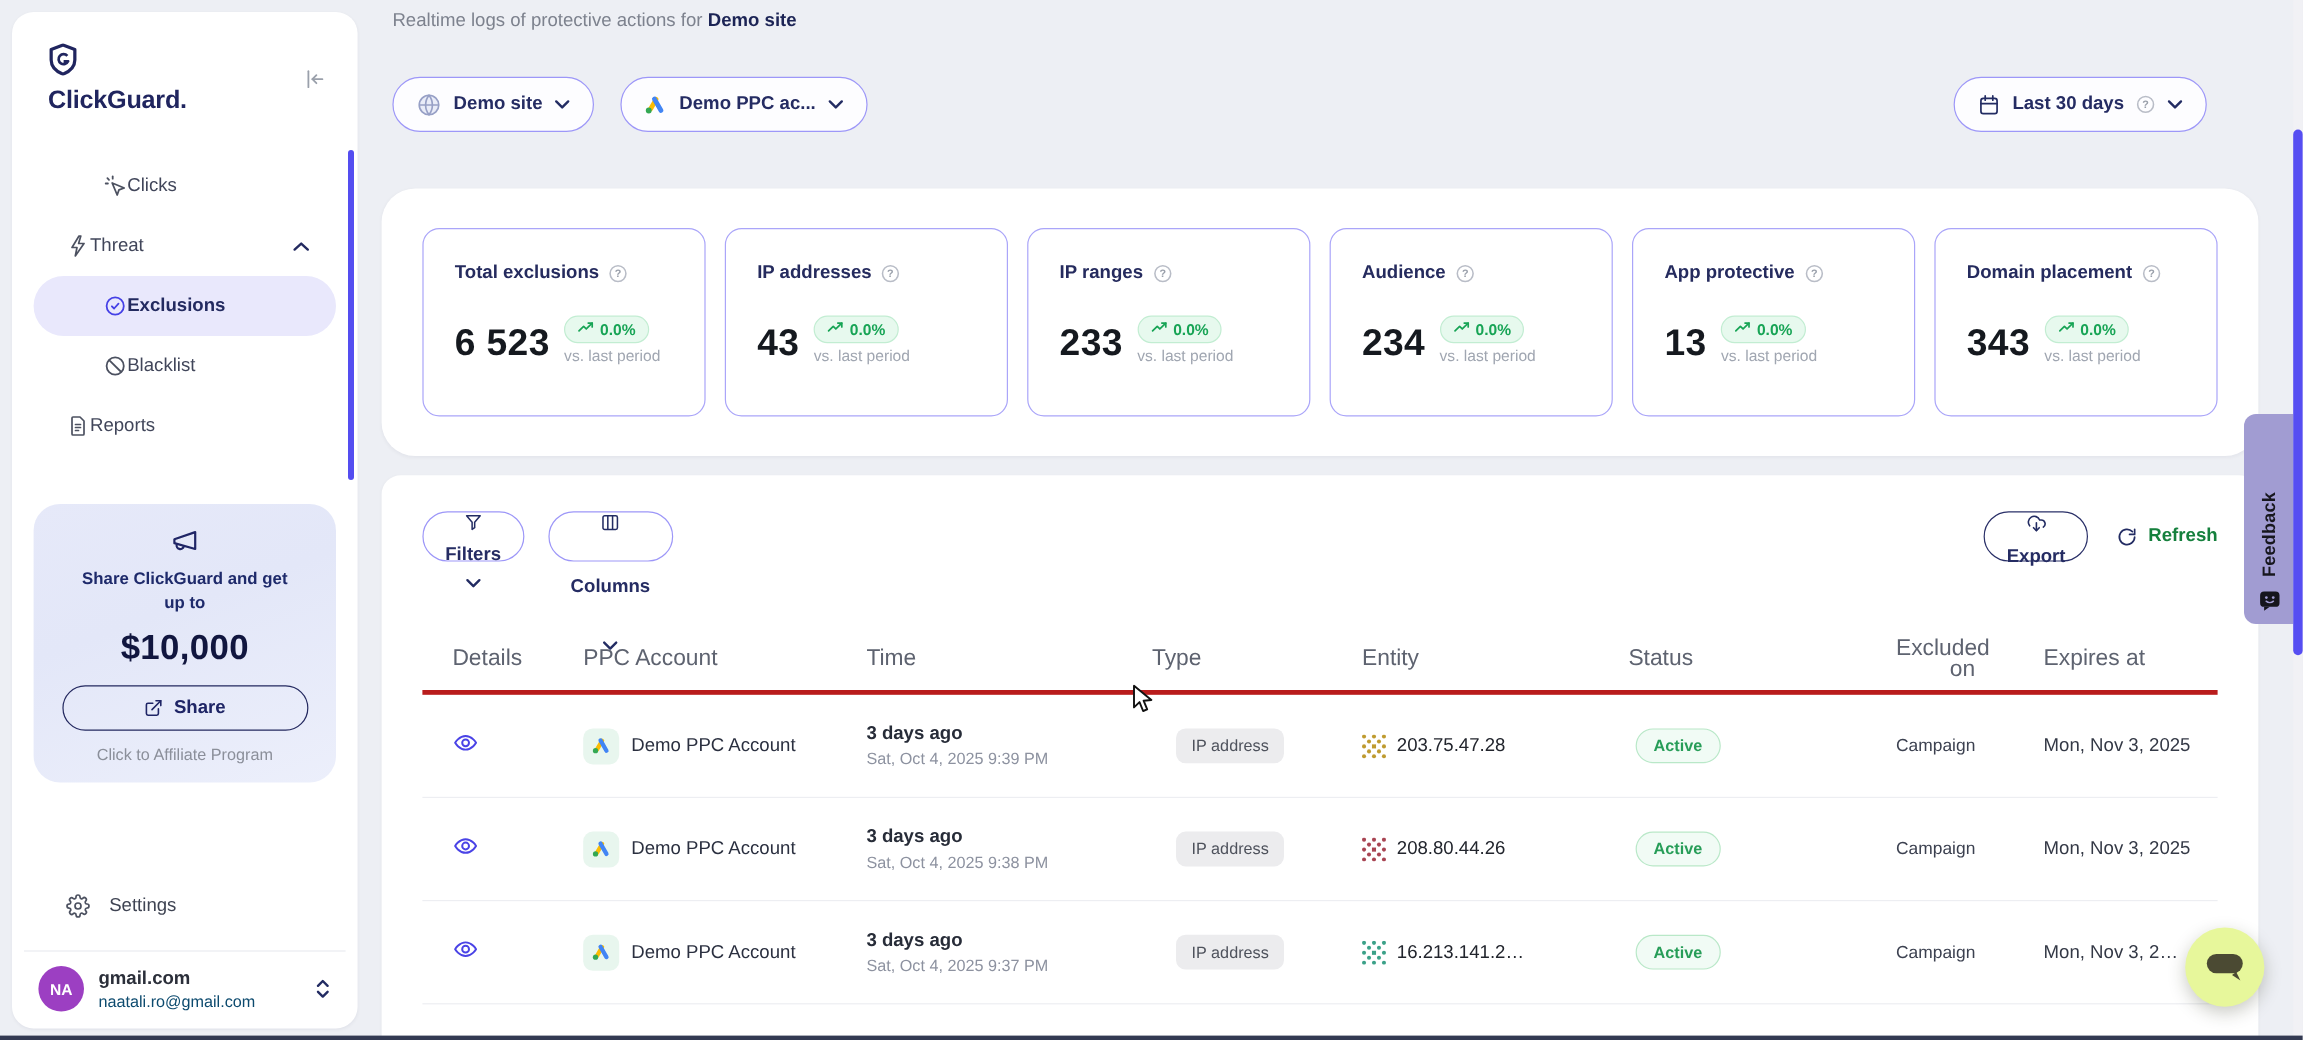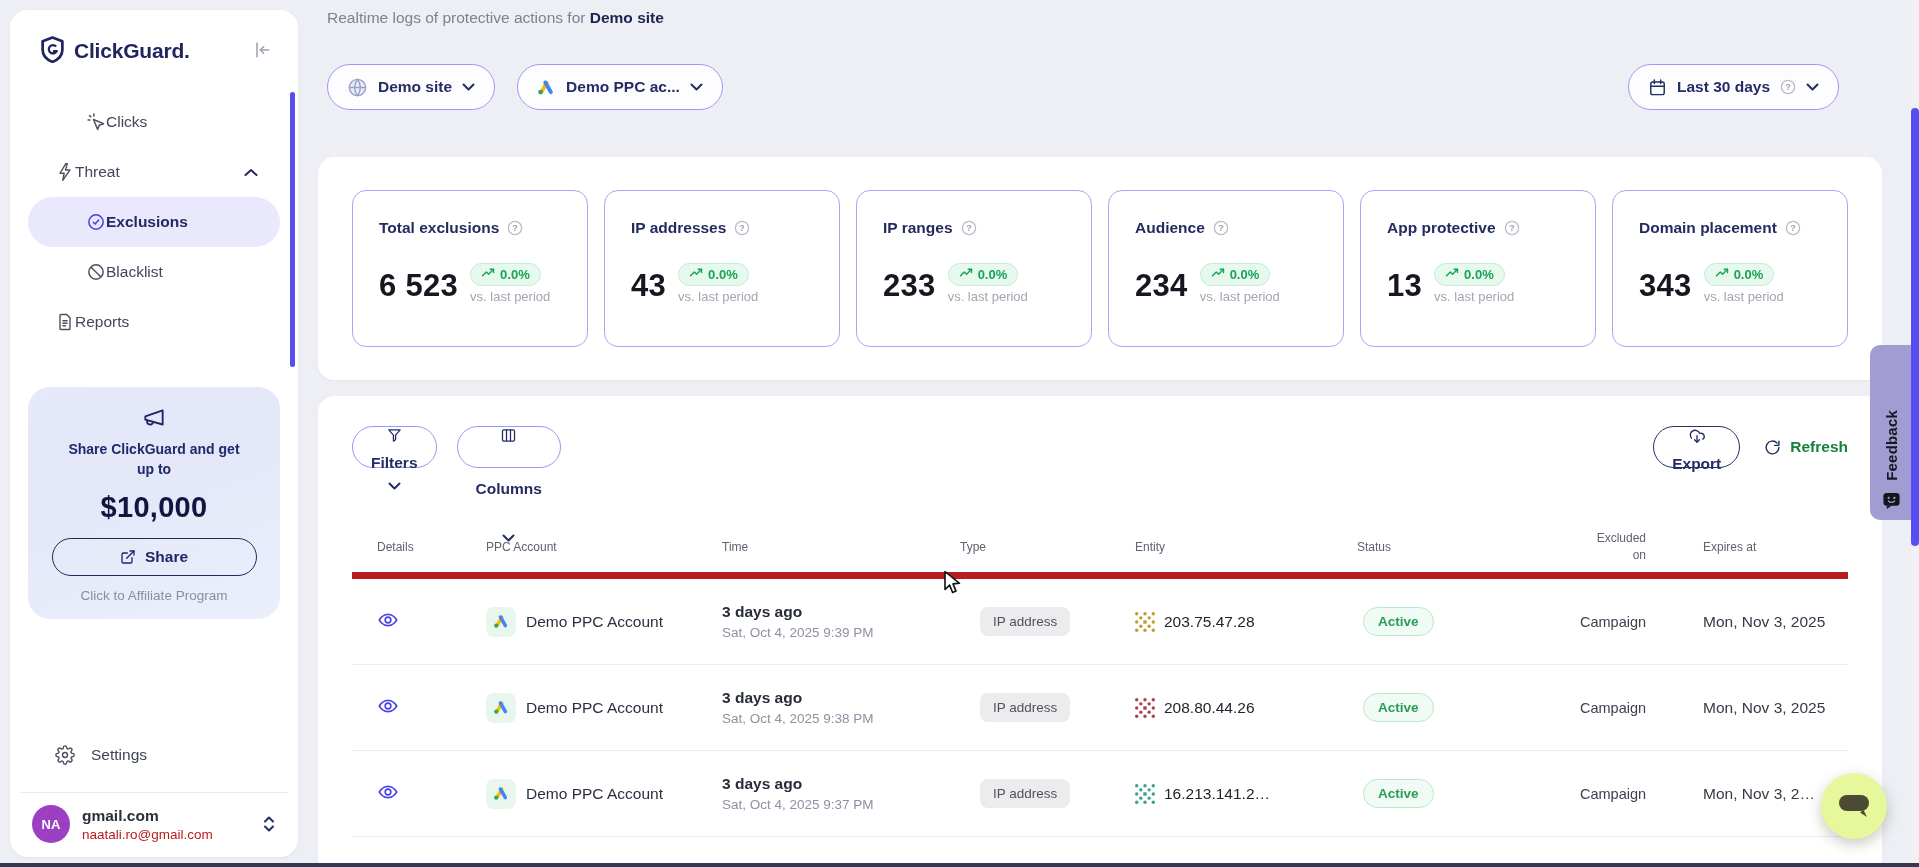--- a/index.html
+++ b/index.html
@@ -12,21 +12,21 @@
   }
   svg { display:block; }
 
   
   .sidebar {
     position:absolute; left:10px; top:10px; width:288px; height:847px;
     background:#fff; border-radius:18px; box-shadow:0 1px 3px rgba(25,28,60,.05);
     display:flex; flex-direction:column; padding-bottom:14px;
   }
   .logo-row { display:flex; align-items:center; justify-content:space-between; padding:26px 26px 0 30px; }
-  .logo { display:flex; align-items:flex-end; gap:9px; }
+  .logo { display:flex; align-items:flex-start; gap:9px;flex-direction:column; }
   .logo-text { font-size:21px; font-weight:800; color:#20255f; letter-spacing:-.2px; }
   .collapse-btn { color:#9aa0ab; cursor:pointer; }
 
   .nav { margin:34px 18px 0; position:relative; }
   .nav-item {
     display:flex; align-items:center; height:50px; border-radius:25px;
     padding-left:27px; font-size:15.5px; font-weight:500; color:#41465a; cursor:pointer;
   }
   .nav-item .nicon { color:#4c5160; }
   .nav-item.sub { padding-left:58px; }
@@ -55,39 +55,39 @@
     padding-left:27px; font-size:15.5px; font-weight:500; color:#3f4453; cursor:pointer;
   }
   .settings-row .nicon { color:#4c5160; }
   .sb-divider { border-top:1px solid #e9ebf0; margin:14px 10px 0; }
   .account-row { margin:12px 22px 0; display:flex; align-items:center; gap:12px; cursor:pointer; }
   .avatar {
     width:38px; height:38px; border-radius:50%; background:#9c3fc2; color:#fff;
     display:flex; align-items:center; justify-content:center; font-size:13px; font-weight:700; flex:none;
   }
   .acct-name { font-size:15.5px; font-weight:700; color:#2b2f3a; }
-  .acct-email { font-size:13.5px; color:#b91c1c; margin-top:2px; }
+  .acct-email { font-size:13.5px; color:#0c4a6e; margin-top:2px; }
   .acct-sort { margin-left:auto; color:#232c63; }
 
   
   .subtitle { position:absolute; left:327px; top:9px; font-size:15.5px; color:#7d828e; }
   .subtitle b { color:#1c2455; font-weight:700; }
   .pill-row { position:absolute; left:327px; top:64px; display:flex; gap:22px; }
   .pill-btn {
     display:inline-flex; align-items:center; gap:10px; height:46px;
     border:1.5px solid #9d97f8; border-radius:24px; background:#fdfdff;
     padding:0 19px; font-size:15.5px; font-weight:600; color:#252c63; cursor:pointer;
   }
   .date-pill { position:absolute; left:1628px; top:64px; }
   .chev { color:#232c63; }
 
   
   .stats-wrap {
     position:absolute; left:318px; top:157px; width:1564px; height:223px;
-    background:#fff; border-radius:16px; padding:33px 34px; box-shadow:0 1px 3px rgba(25,28,60,.04);
+    background:#fff; border-radius:28px; padding:33px 34px; box-shadow:0 1px 3px rgba(25,28,60,.04);
   }
   .stats-grid { display:grid; grid-template-columns:repeat(6,1fr); gap:16px; height:100%; }
   .stat-card { border:1.6px solid #aaa5f9; border-radius:14px; padding:28px 22px 22px 26px; }
   .stat-head { display:flex; align-items:center; gap:8px; }
   .stat-label { font-size:15.5px; font-weight:600; color:#252b5e; white-space:nowrap; }
   .stat-body { display:flex; align-items:flex-end; gap:12px; margin-top:26px; }
   .stat-value { font-size:31px; font-weight:800; color:#15191f; letter-spacing:.3px; }
   .stat-side { display:flex; flex-direction:column; align-items:flex-start; gap:3px; }
   .delta-pill {
     display:inline-flex; align-items:flex-start; gap:5px; background:#e7f9ee; border:1px solid #c2edd2;
@@ -109,22 +109,22 @@
   .tool-btn + .tool-btn { margin-left:20px;gap:36px; }
   .right-tools { margin-left:auto; display:flex; align-items:center; gap:24px; }
   .export-btn { border-color:#2a3068; }
   .refresh-btn { border:none; background:transparent; display:inline-flex; align-items:center; gap:9px;
     font-size:15.5px; font-weight:600; color:#15803d; cursor:pointer; }
 
   .grid-cols {
     display:grid; grid-template-columns:134px 236px 238px 175px 222px 223px 110px 1fr;
     margin:0 34px;
   }
-  .thead { align-items:center; min-height:57px; margin-top:54px; border-bottom:7px solid #b91c1c;
-    font-size:12px; color:#5e6370; }
+  .thead { align-items:center; min-height:57px; margin-top:54px; border-bottom:4px solid #b91c1c;
+    font-size:19px; color:#5e6370; }
   .th-details { padding-left:25px; }
   .th-excluded { text-align:right; padding-right:44px; line-height:17px; }
   .th-expires { padding-left:13px; }
 
   .trow { height:86px; align-items:center; border-bottom:1px solid #edeef2; }
   .td-details { padding-left:25px; }
   .eye { color:#4a43e6; cursor:pointer; display:inline-flex; }
   .td-account { display:flex; align-items:center; gap:10px; }
   .ads-badge { width:30px; height:30px; border-radius:8px; background:#e8f6ee; display:flex; align-items:center; justify-content:center; flex:none; }
   .acc-name { font-size:15.5px; color:#2b3040; }

